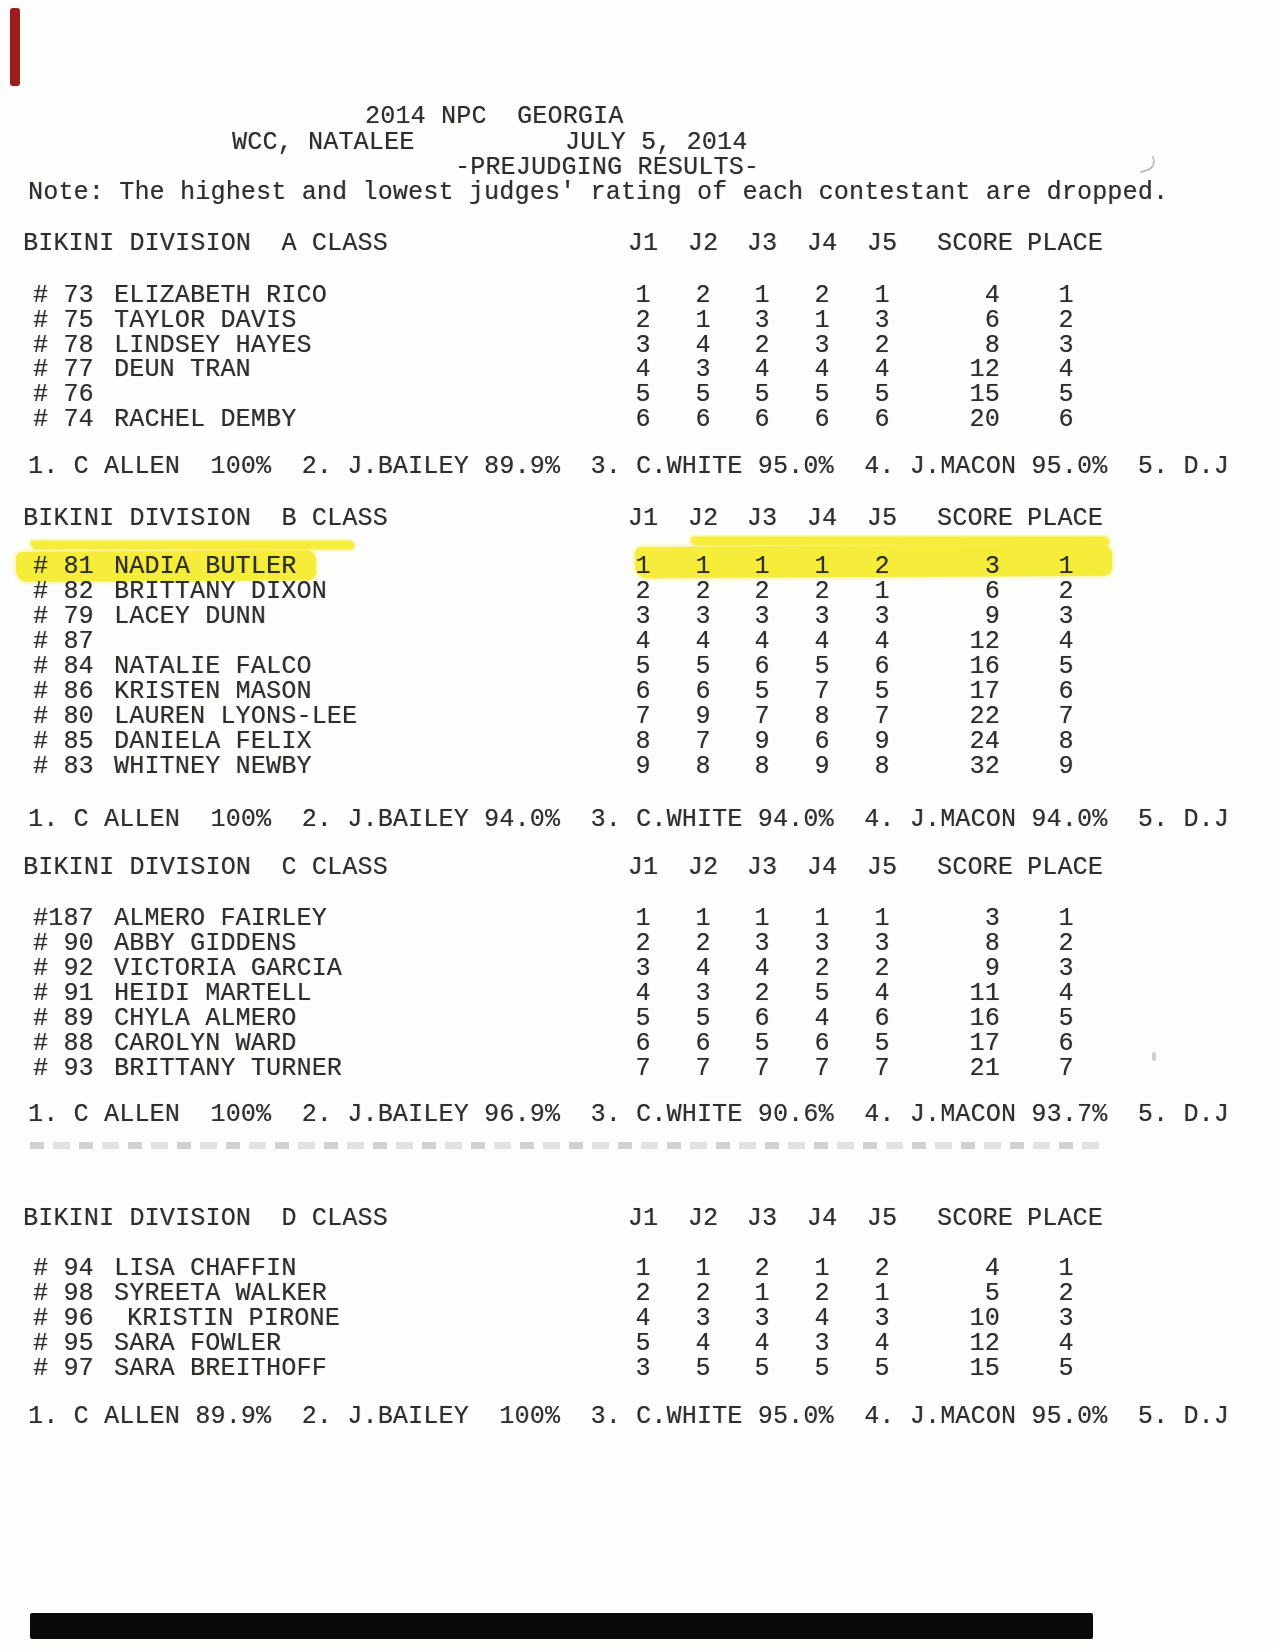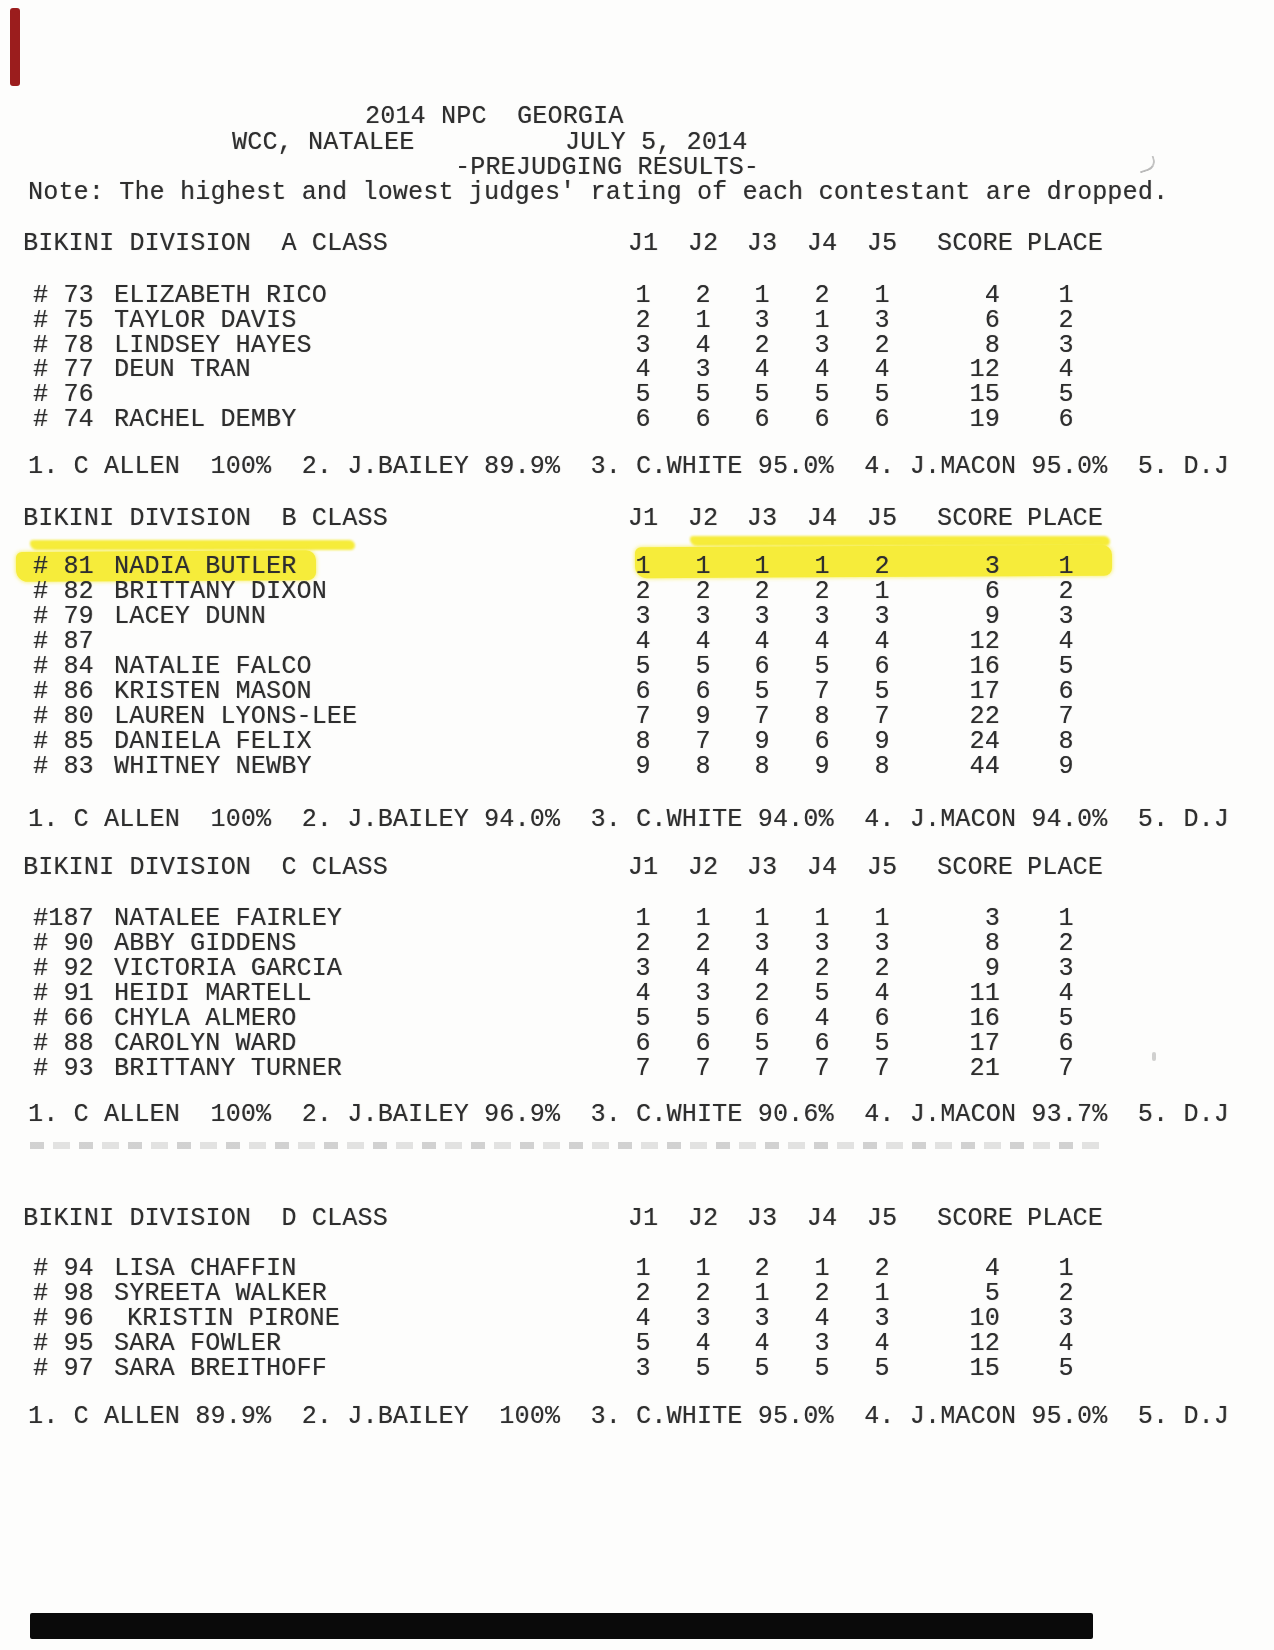--- a/index.html
+++ b/index.html
@@ -127,21 +127,21 @@
         <div class="line cell txt place-cell" style="left: 1046px; top: 0px; width: 40px;">5</div>
       </div>
       <div class="row" style="top: 407px;">
         <div class="line cell txt" style="left: 33px; top: 0px;"># 74</div>
         <div class="line cell txt" style="left: 114px; top: 0px;">RACHEL DEMBY</div>
         <div class="line cell txt judge-cell" style="left: 628px; top: 0px; width: 30px;">6</div>
         <div class="line cell txt judge-cell" style="left: 688px; top: 0px; width: 30px;">6</div>
         <div class="line cell txt judge-cell" style="left: 747px; top: 0px; width: 30px;">6</div>
         <div class="line cell txt judge-cell" style="left: 807px; top: 0px; width: 30px;">6</div>
         <div class="line cell txt judge-cell" style="left: 867px; top: 0px; width: 30px;">6</div>
-        <div class="line cell txt score-cell" style="left: 938px; top: 0px; width: 62px;">19</div>
+        <div class="line cell txt score-cell" style="left: 938px; top: 0px; width: 62px;">20</div>
         <div class="line cell txt place-cell" style="left: 1046px; top: 0px; width: 40px;">6</div>
       </div>
       <div class="line txt judges-line" style="left: 28px; top: 454px;">1. C ALLEN  100%  2. J.BAILEY 89.9%  3. C.WHITE 95.0%  4. J.MACON 95.0%  5. D.J</div>
       <div class="line txt section-title" style="left: 23px; top: 506px;">BIKINI DIVISION  B CLASS</div>
       <div class="line txt col-label" style="left: 621px; top: 506px; width: 44px;">J1</div>
       <div class="line txt col-label" style="left: 681px; top: 506px; width: 44px;">J2</div>
       <div class="line txt col-label" style="left: 740px; top: 506px; width: 44px;">J3</div>
       <div class="line txt col-label" style="left: 800px; top: 506px; width: 44px;">J4</div>
       <div class="line txt col-label" style="left: 860px; top: 506px; width: 44px;">J5</div>
       <div class="line txt col-label" style="left: 937px; top: 506px; width: 76px;">SCORE</div>
@@ -234,35 +234,35 @@
         <div class="line cell txt place-cell" style="left: 1046px; top: 0px; width: 40px;">8</div>
       </div>
       <div class="row" style="top: 754px;">
         <div class="line cell txt" style="left: 33px; top: 0px;"># 83</div>
         <div class="line cell txt" style="left: 114px; top: 0px;">WHITNEY NEWBY</div>
         <div class="line cell txt judge-cell" style="left: 628px; top: 0px; width: 30px;">9</div>
         <div class="line cell txt judge-cell" style="left: 688px; top: 0px; width: 30px;">8</div>
         <div class="line cell txt judge-cell" style="left: 747px; top: 0px; width: 30px;">8</div>
         <div class="line cell txt judge-cell" style="left: 807px; top: 0px; width: 30px;">9</div>
         <div class="line cell txt judge-cell" style="left: 867px; top: 0px; width: 30px;">8</div>
-        <div class="line cell txt score-cell" style="left: 938px; top: 0px; width: 62px;">44</div>
+        <div class="line cell txt score-cell" style="left: 938px; top: 0px; width: 62px;">32</div>
         <div class="line cell txt place-cell" style="left: 1046px; top: 0px; width: 40px;">9</div>
       </div>
       <div class="line txt judges-line" style="left: 28px; top: 807px;">1. C ALLEN  100%  2. J.BAILEY 94.0%  3. C.WHITE 94.0%  4. J.MACON 94.0%  5. D.J</div>
       <div class="line txt section-title" style="left: 23px; top: 855px;">BIKINI DIVISION  C CLASS</div>
       <div class="line txt col-label" style="left: 621px; top: 855px; width: 44px;">J1</div>
       <div class="line txt col-label" style="left: 681px; top: 855px; width: 44px;">J2</div>
       <div class="line txt col-label" style="left: 740px; top: 855px; width: 44px;">J3</div>
       <div class="line txt col-label" style="left: 800px; top: 855px; width: 44px;">J4</div>
       <div class="line txt col-label" style="left: 860px; top: 855px; width: 44px;">J5</div>
       <div class="line txt col-label" style="left: 937px; top: 855px; width: 76px;">SCORE</div>
       <div class="line txt col-label" style="left: 1027px; top: 855px; width: 76px;">PLACE</div>
       <div class="row" style="top: 906px;">
         <div class="line cell txt" style="left: 33px; top: 0px;">#187</div>
-        <div class="line cell txt" style="left: 114px; top: 0px;">NATALEE FAIRLEY</div>
+        <div class="line cell txt" style="left: 114px; top: 0px;">ALMERO FAIRLEY</div>
         <div class="line cell txt judge-cell" style="left: 628px; top: 0px; width: 30px;">1</div>
         <div class="line cell txt judge-cell" style="left: 688px; top: 0px; width: 30px;">1</div>
         <div class="line cell txt judge-cell" style="left: 747px; top: 0px; width: 30px;">1</div>
         <div class="line cell txt judge-cell" style="left: 807px; top: 0px; width: 30px;">1</div>
         <div class="line cell txt judge-cell" style="left: 867px; top: 0px; width: 30px;">1</div>
         <div class="line cell txt score-cell" style="left: 938px; top: 0px; width: 62px;">3</div>
         <div class="line cell txt place-cell" style="left: 1046px; top: 0px; width: 40px;">1</div>
       </div>
       <div class="row" style="top: 931px;">
         <div class="line cell txt" style="left: 33px; top: 0px;"># 90</div>
@@ -291,21 +291,21 @@
         <div class="line cell txt" style="left: 114px; top: 0px;">HEIDI MARTELL</div>
         <div class="line cell txt judge-cell" style="left: 628px; top: 0px; width: 30px;">4</div>
         <div class="line cell txt judge-cell" style="left: 688px; top: 0px; width: 30px;">3</div>
         <div class="line cell txt judge-cell" style="left: 747px; top: 0px; width: 30px;">2</div>
         <div class="line cell txt judge-cell" style="left: 807px; top: 0px; width: 30px;">5</div>
         <div class="line cell txt judge-cell" style="left: 867px; top: 0px; width: 30px;">4</div>
         <div class="line cell txt score-cell" style="left: 938px; top: 0px; width: 62px;">11</div>
         <div class="line cell txt place-cell" style="left: 1046px; top: 0px; width: 40px;">4</div>
       </div>
       <div class="row" style="top: 1006px;">
-        <div class="line cell txt" style="left: 33px; top: 0px;"># 66</div>
+        <div class="line cell txt" style="left: 33px; top: 0px;"># 89</div>
         <div class="line cell txt" style="left: 114px; top: 0px;">CHYLA ALMERO</div>
         <div class="line cell txt judge-cell" style="left: 628px; top: 0px; width: 30px;">5</div>
         <div class="line cell txt judge-cell" style="left: 688px; top: 0px; width: 30px;">5</div>
         <div class="line cell txt judge-cell" style="left: 747px; top: 0px; width: 30px;">6</div>
         <div class="line cell txt judge-cell" style="left: 807px; top: 0px; width: 30px;">4</div>
         <div class="line cell txt judge-cell" style="left: 867px; top: 0px; width: 30px;">6</div>
         <div class="line cell txt score-cell" style="left: 938px; top: 0px; width: 62px;">16</div>
         <div class="line cell txt place-cell" style="left: 1046px; top: 0px; width: 40px;">5</div>
       </div>
       <div class="row" style="top: 1031px;">

